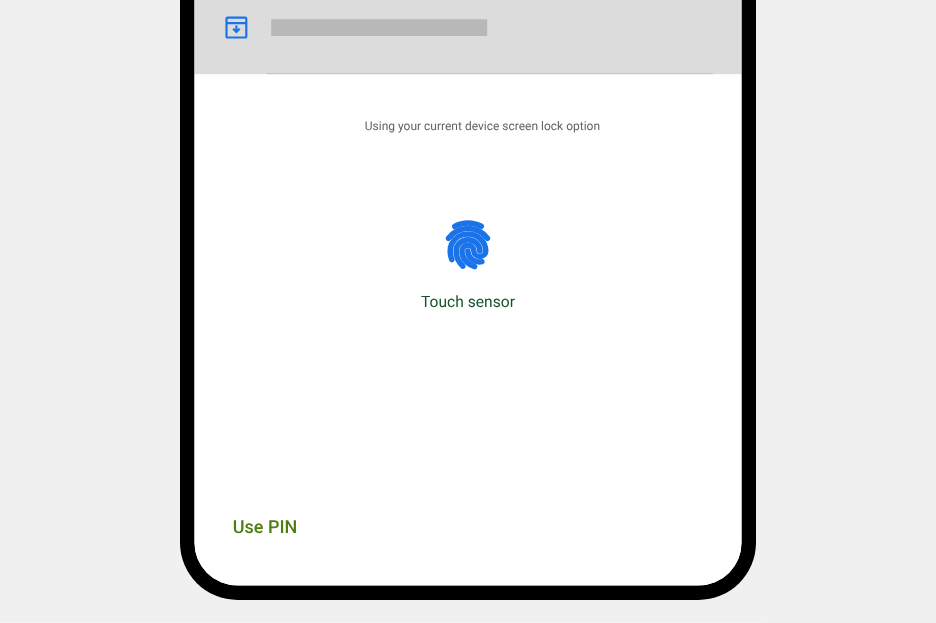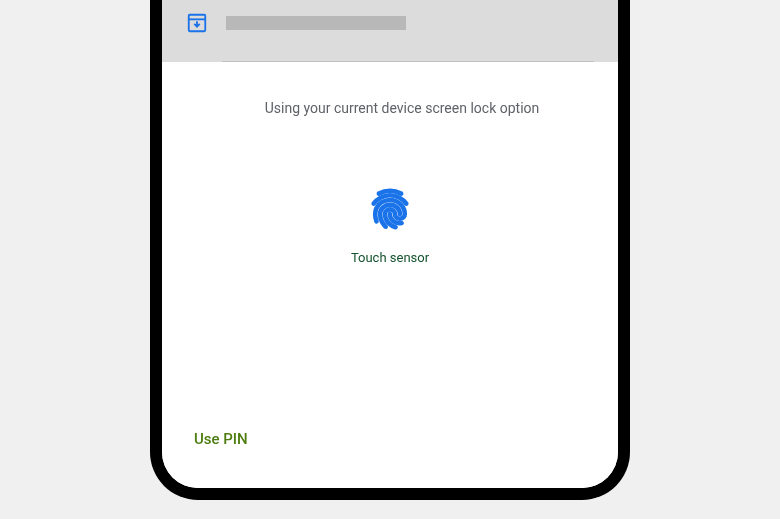--- a/index.html
+++ b/index.html
@@ -94,21 +94,21 @@
 
     .title {
       font-size: 22px;
       font-weight: 400;
       color: #202124;
       margin-bottom: 8px;
       text-align: center;
     }
 
     .subtitle {
-      font-size: 14px;
+      font-size: 10px;
       color: #5f6368;
       text-align: center;
       margin-bottom: 70px;
       padding-left: 24px;
     }
 
     .fingerprint-container {
       display: flex;
       flex-direction: column;
       align-items: center;

